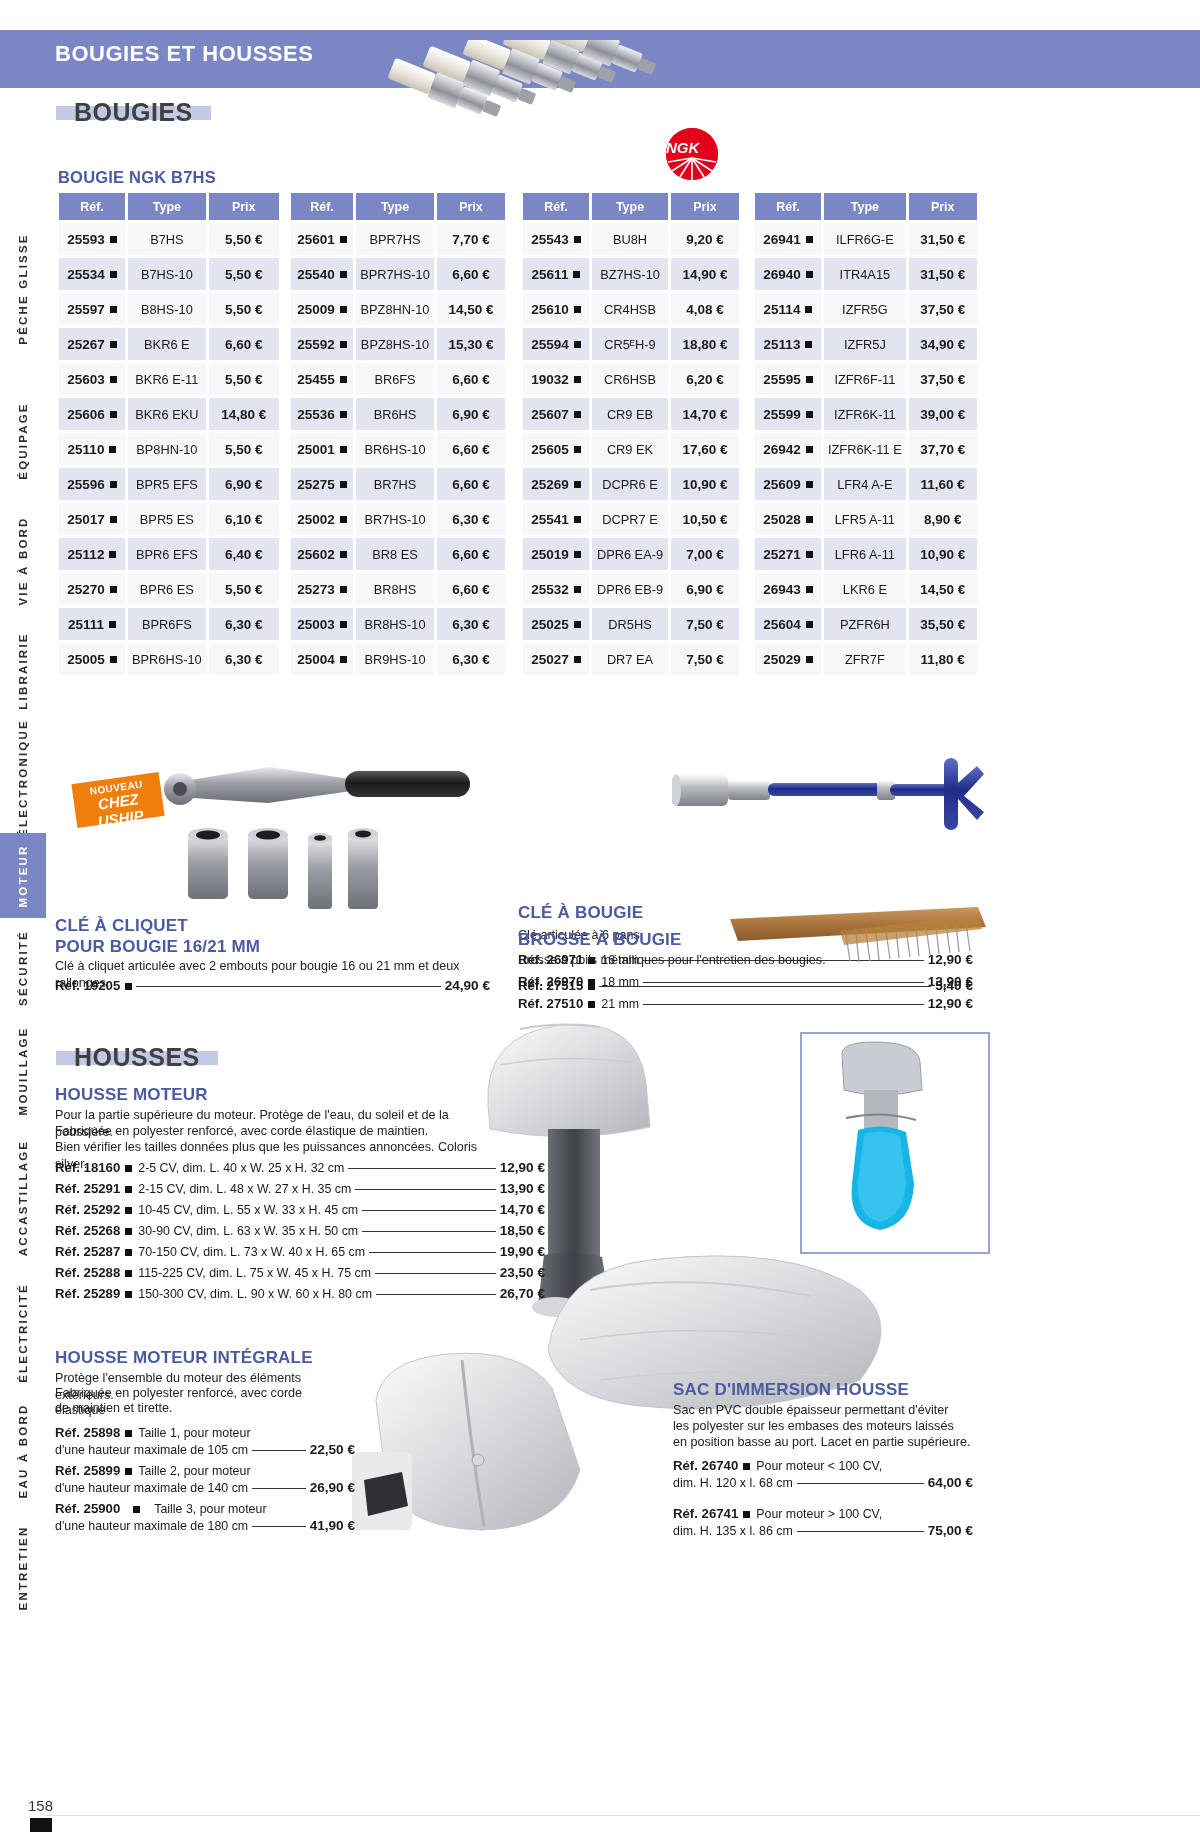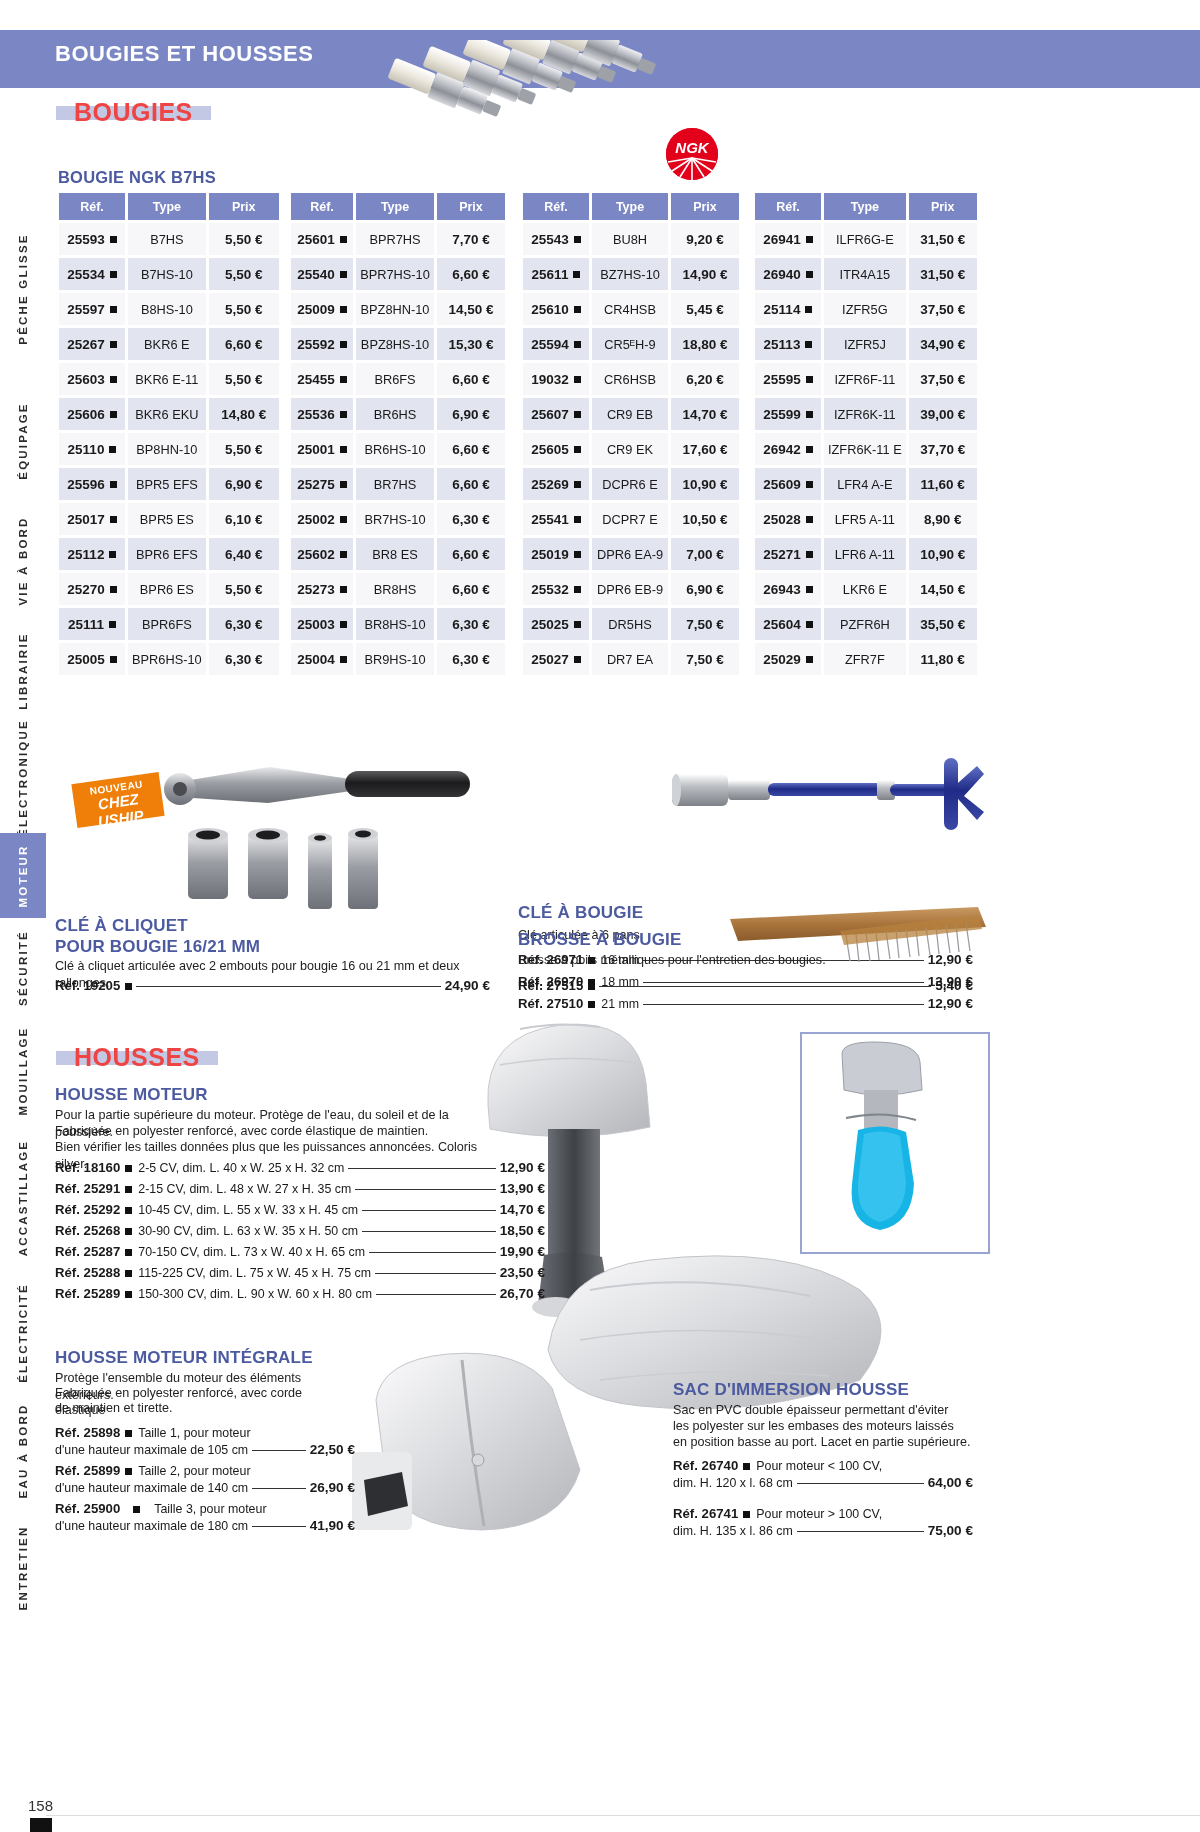--- a/index.html
+++ b/index.html
@@ -37,21 +37,21 @@
   
   .band{
     position:absolute; display:flex; align-items:center;
   }
   .band .bar-l,.band .bar-r{
     height:13px; background:#c3c8e4;
   }
   .band .bar-l{ width:14px; }
   .band .bar-r{ width:14px; }
   .band .btxt{
-    font-size:25px; font-weight:bold; color:#ef4444; letter-spacing:.5px;
+    font-size:25px; font-weight:bold; color:#404040; letter-spacing:.5px;
     padding:0 4px; position:relative; z-index:2;
     background:transparent;
   }
   .band .hl{
     position:absolute; left:0; top:50%; margin-top:-7px; height:14px;
     background:#c3c8e4; z-index:1; width:100%;
   }
   .band .inner{ position:relative; display:flex; align-items:center; }
 
   
@@ -104,21 +104,21 @@
   .blackbar{
     position:absolute; left:30px; bottom:0px; width:22px; height:14px; background:#111;
   }
   .footrule{
     position:absolute; left:46px; right:0; bottom:16px; height:1px; background:#ddd;
   }
   .ngk{
     position:absolute; border-radius:50%; background:#e3001b;
   }
   .ngk .txt{
-    position:absolute; left:0; right:0; top:11px; text-align:center;
+    position:absolute; left:0; right:0; top:11px; text-align:left;
     color:#fff; font-weight:bold; font-size:15px; font-style:italic;
   }
   .nouveau{
     position:absolute; background:#f07f09; color:#fff; text-align:center;
     transform:rotate(-8deg);
   }
   .nouveau .l1{ font-size:10px; font-weight:bold; letter-spacing:.5px; padding-top:4px;}
   .nouveau .l2{ font-size:15px; font-weight:bold; font-style:italic; }
 </style>
 </head>
@@ -410,21 +410,21 @@
           <td class="prix">9,20 €</td>
         </tr>
         <tr class="alt">
           <td class="ref">25611<span class="sq"></span></td>
           <td class="type">BZ7HS-10</td>
           <td class="prix">14,90 €</td>
         </tr>
         <tr>
           <td class="ref">25610<span class="sq"></span></td>
           <td class="type">CR4HSB</td>
-          <td class="prix">5,45 €</td>
+          <td class="prix">4,08 €</td>
         </tr>
         <tr class="alt">
           <td class="ref">25594<span class="sq"></span></td>
           <td class="type">CR5ᴱH-9</td>
           <td class="prix">18,80 €</td>
         </tr>
         <tr>
           <td class="ref">19032<span class="sq"></span></td>
           <td class="type">CR6HSB</td>
           <td class="prix">6,20 €</td>

